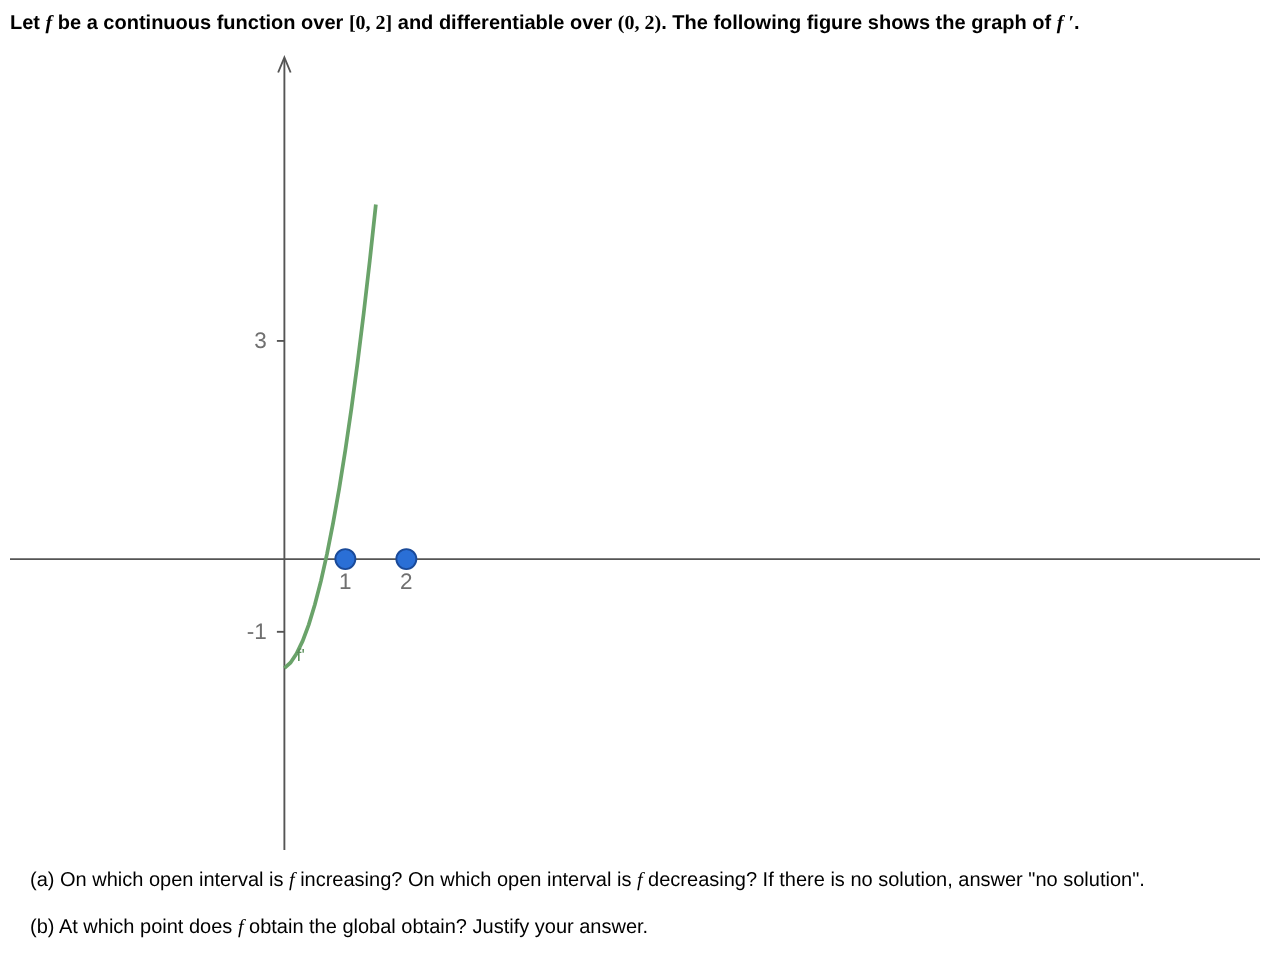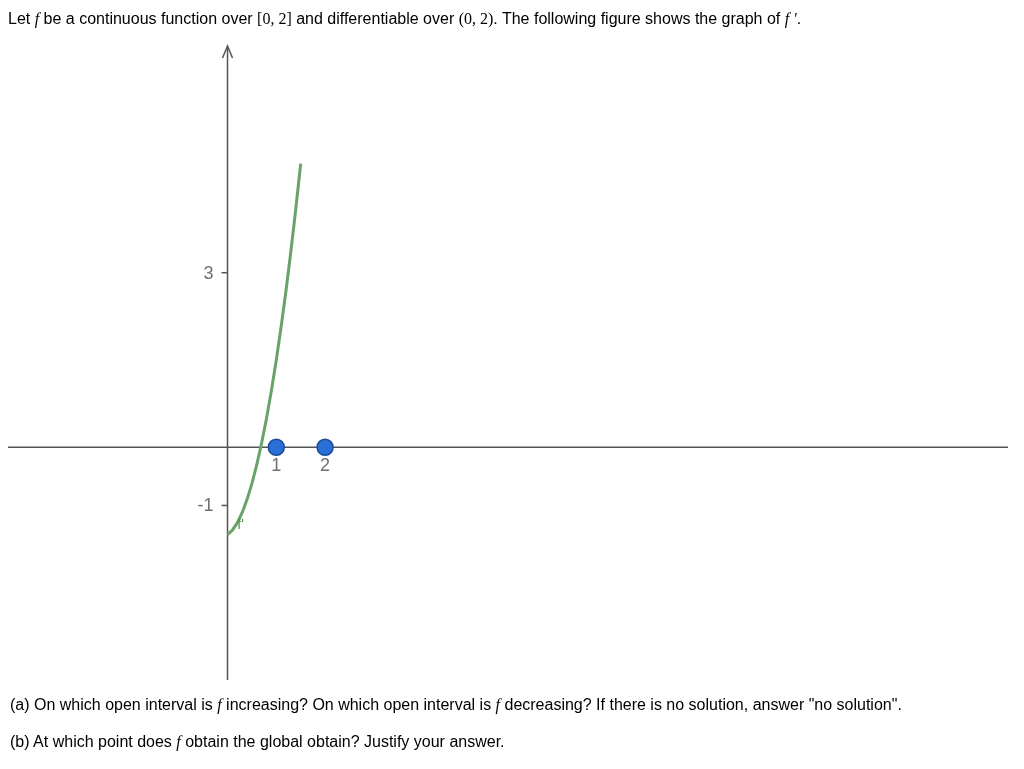--- a/index.html
+++ b/index.html
@@ -6,20 +6,21 @@
       margin: 0;
       padding: 8px;
       font-family: Arial, Helvetica, sans-serif;
       font-size: 16px;
       color: #000;
       background: #fff;
     }
     .problem-text {
       margin-bottom: 10px;
       line-height: 1.4;
+      font-weight: bold;
     }
     .math-it {
       font-family: 'Times New Roman', serif;
       font-style: italic;
     }
     .math {
       font-family: 'Times New Roman', serif;
     }
     .prime {
       font-family: 'Times New Roman', serif;
@@ -37,21 +38,21 @@
       font-family: Arial, sans-serif;
       font-size: 18px;
       fill: #707070;
     }
     .fprime-label {
       font-family: Arial, sans-serif;
       font-size: 14px;
       fill: #5a8f5a;
     }
     .question {
-      margin: 14px 2px;
+      margin: 14px 16px;
       line-height: 1.4;
     }
   </style>
 </head>
 <body>
 
 <div class="problem-text">
   <span>Let </span><span class="math-it">f</span><span> be a continuous function over </span><span class="math">[0, 2]</span><span> and differentiable over </span><span class="math">(0, 2)</span><span>. The following figure shows the graph of </span><span class="math-it prime">f ′</span><span>.</span>
 </div>
 

